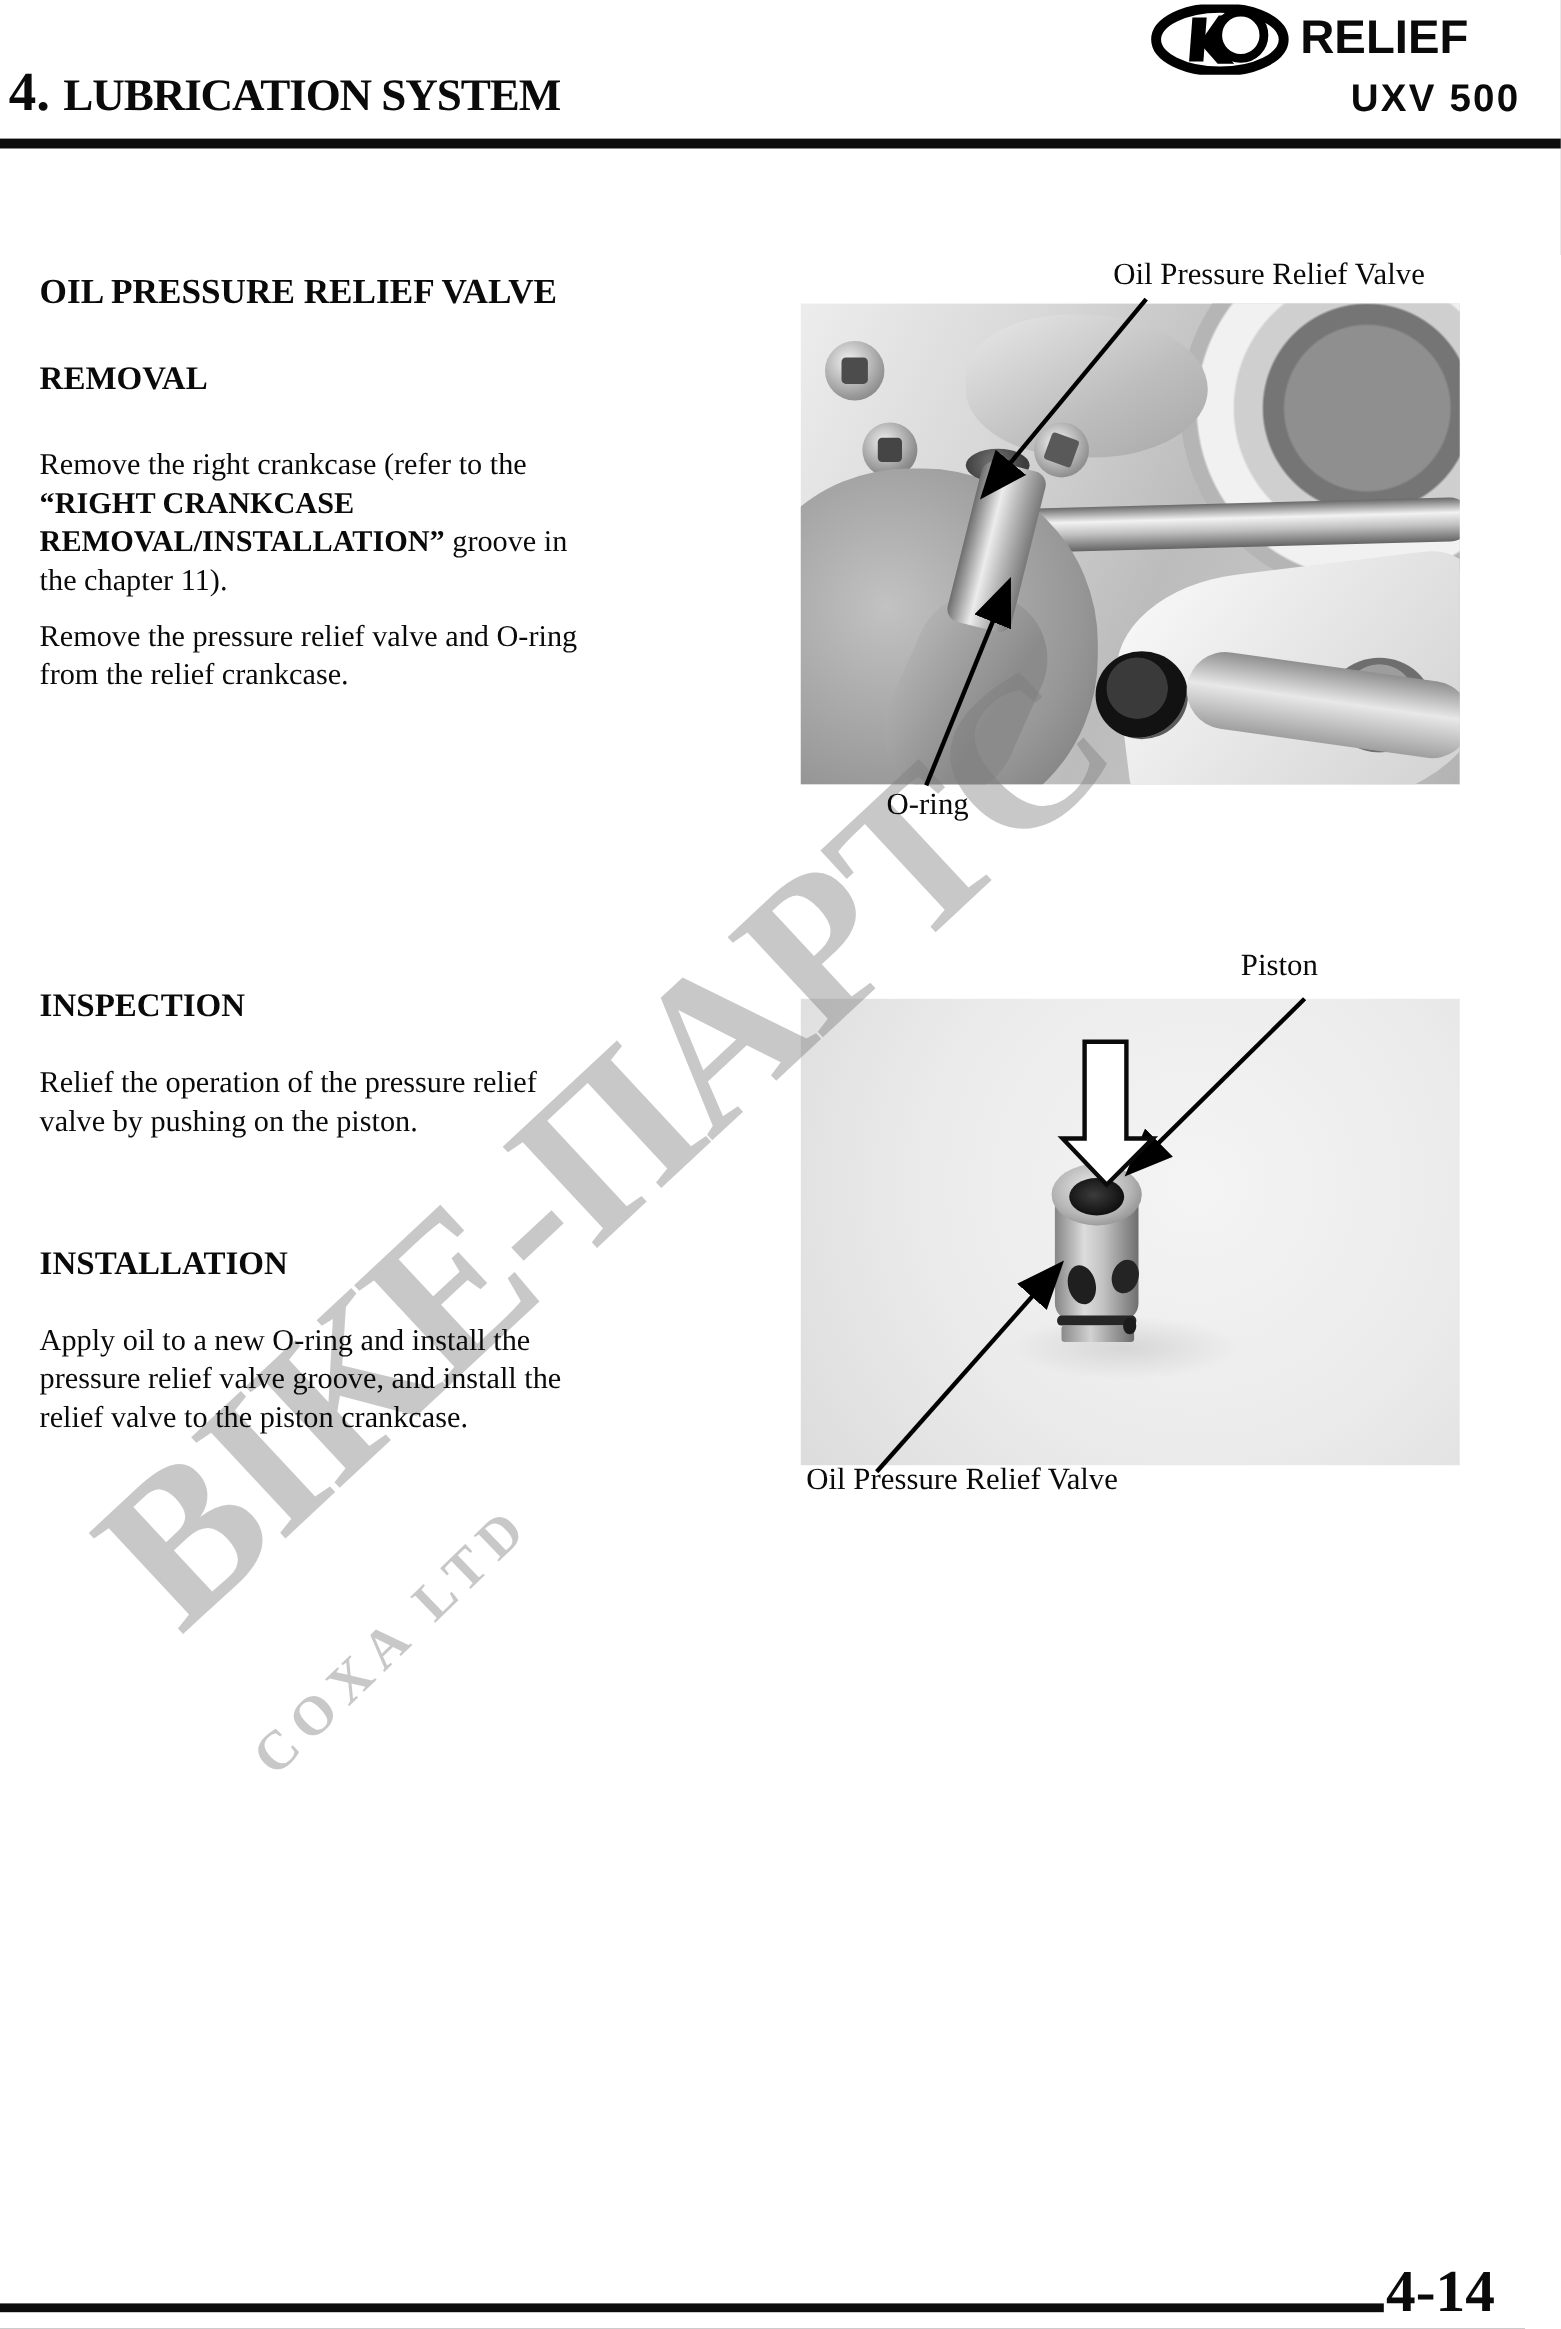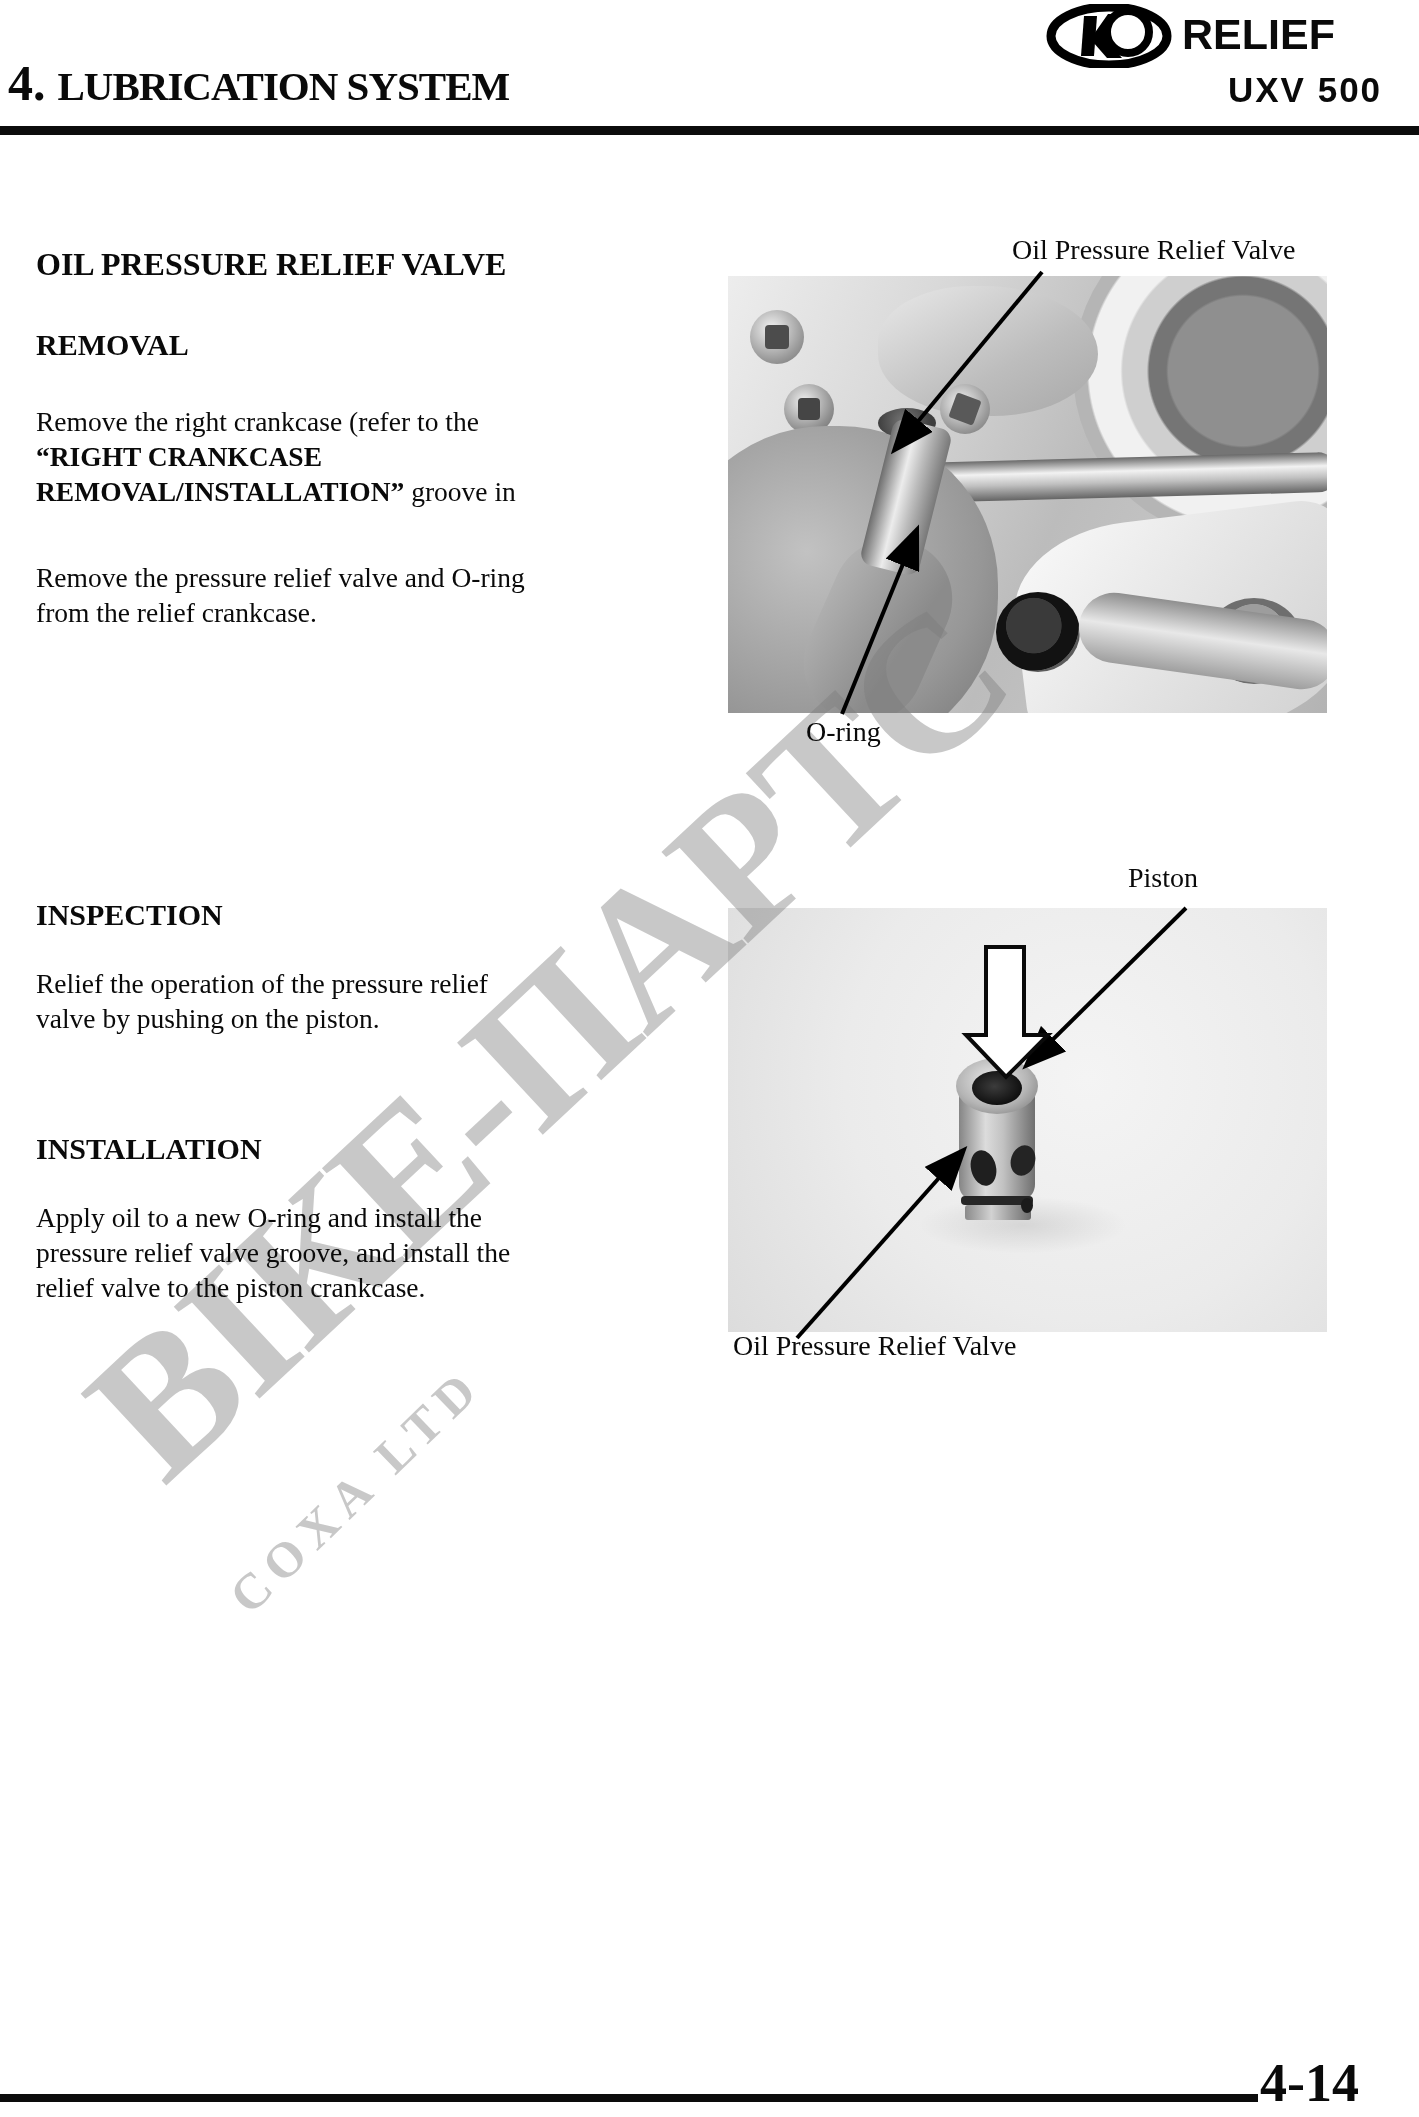--- a/index.html
+++ b/index.html
@@ -123,20 +123,21 @@
   <div class="model-name">UXV 500</div>
   <div class="header-bar"></div>
 
   <div class="sec-title">OIL PRESSURE RELIEF VALVE</div>
 
   <div class="sub-head sub-removal">REMOVAL</div>
   <div class="para para-1">
     <div>Remove the right crankcase (refer to the</div>
     <div class="b">“RIGHT CRANKCASE</div>
     <div><span class="b">REMOVAL/INSTALLATION”</span><span> groove in</span></div>
+    <div>the chapter 11).</div>
   </div>
   <div class="para para-2">
     <div>Remove the pressure relief valve and O-ring</div>
     <div>from the relief crankcase.</div>
   </div>
 
   <div class="sub-head sub-inspection">INSPECTION</div>
   <div class="para para-3">
     <div>Relief the operation of the pressure relief</div>
     <div>valve by pushing on the piston.</div>

